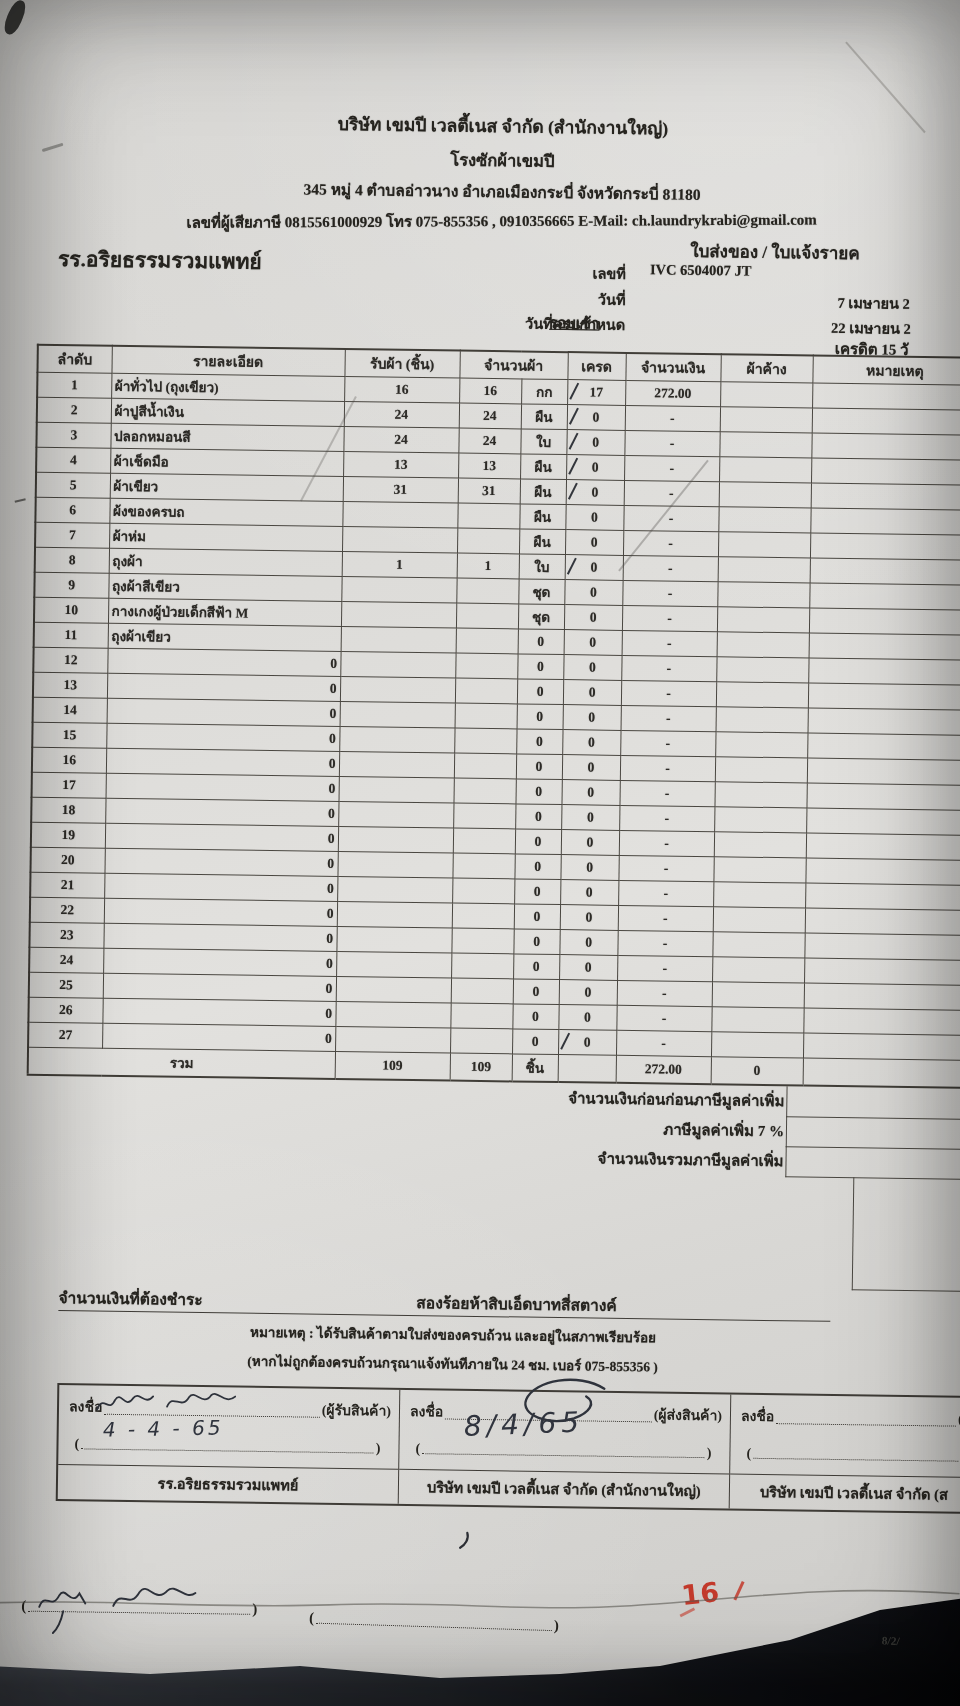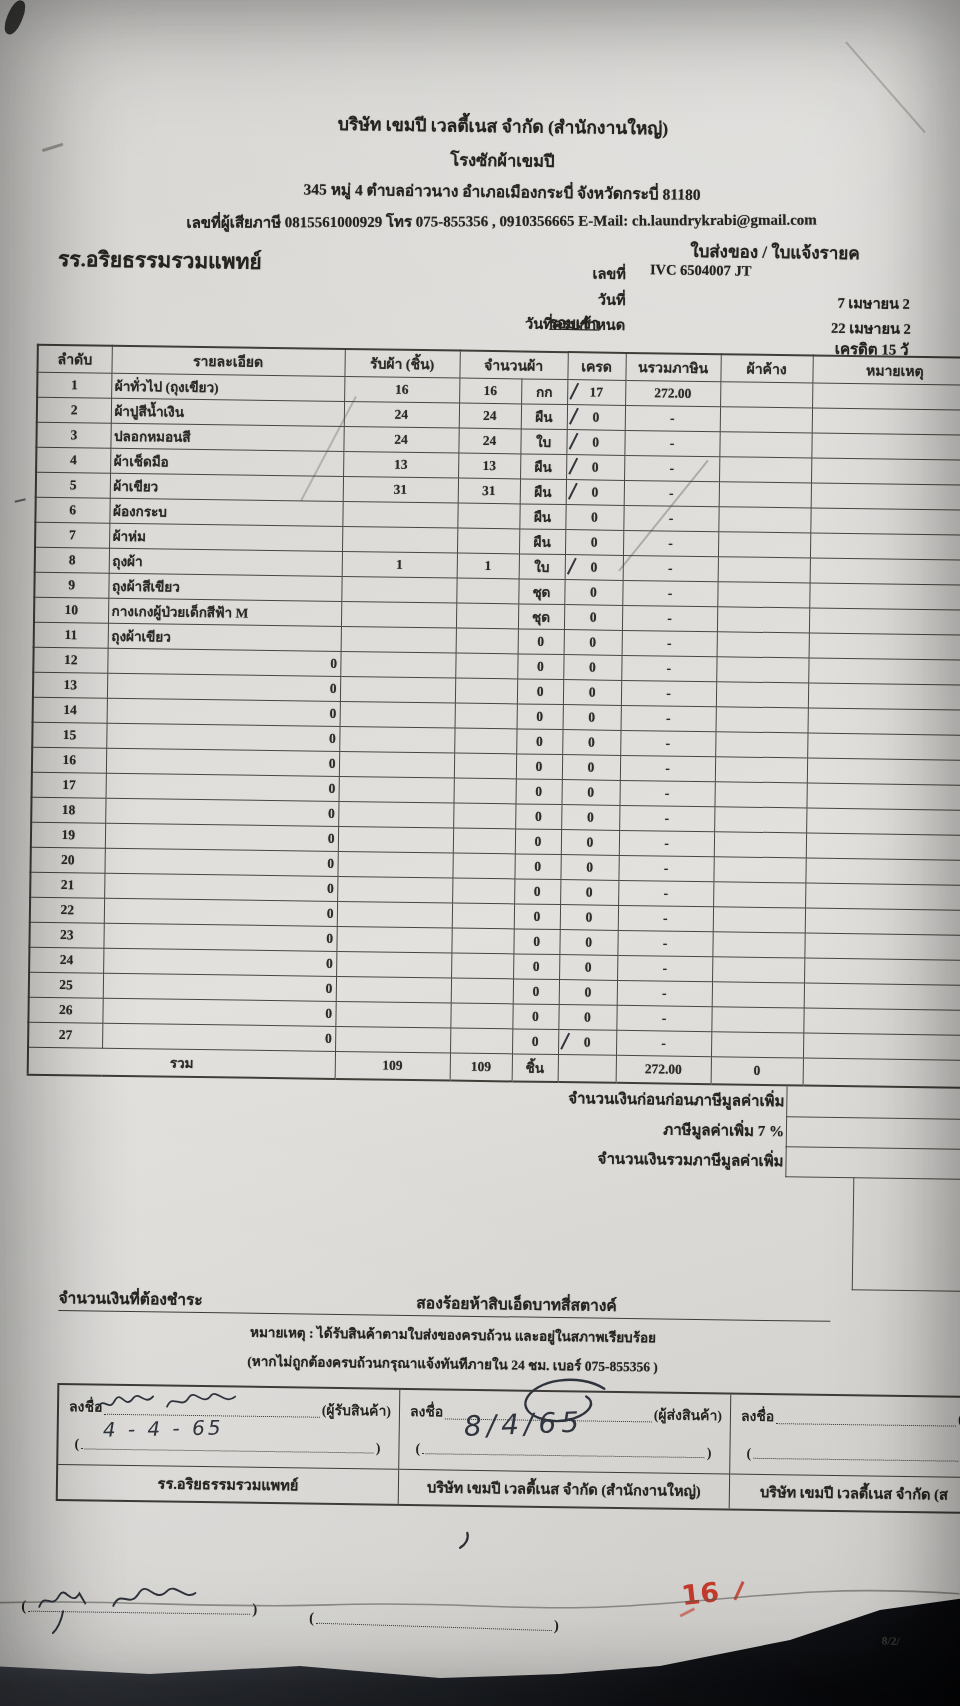--- a/index.html
+++ b/index.html
@@ -157,21 +157,21 @@
             <col style="width:92px">
             <col style="width:165px">
         </colgroup>
         <tbody>
             <tr>
           <th>ลำดับ</th>
           <th>รายละเอียด</th>
           <th>รับผ้า (ชิ้น)</th>
           <th colspan="2">จำนวนผ้า</th>
           <th>เครด</th>
-          <th>นรวมภาษิน</th>
+          <th>จำนวนเงิน</th>
           <th>ผ้าค้าง</th>
           <th>หมายเหตุ</th>
         </tr>
         </tbody>
           <tbody>
             <tr>
               <td class="c-no">1</td>
               <td class="c-desc">
                 <span class="dwrap">
                   <span>ผ้าทั่วไป (ถุงเขียว)</span>
@@ -247,21 +247,21 @@
               <td class="c-unit">ผืน<i class="tick"></i></td>
               <td>0</td>
               <td>-</td>
               <td></td>
               <td></td>
             </tr>
             <tr>
               <td class="c-no">6</td>
               <td class="c-desc">
                 <span class="dwrap">
-                  <span>ผ้องกระบ</span>
+                  <span>ผ้งของครบถ</span>
                   <span></span>
                 </span>
               </td>
               <td></td>
               <td></td>
               <td class="c-unit">ผืน</td>
               <td>0</td>
               <td>-</td>
               <td></td>
               <td></td>

